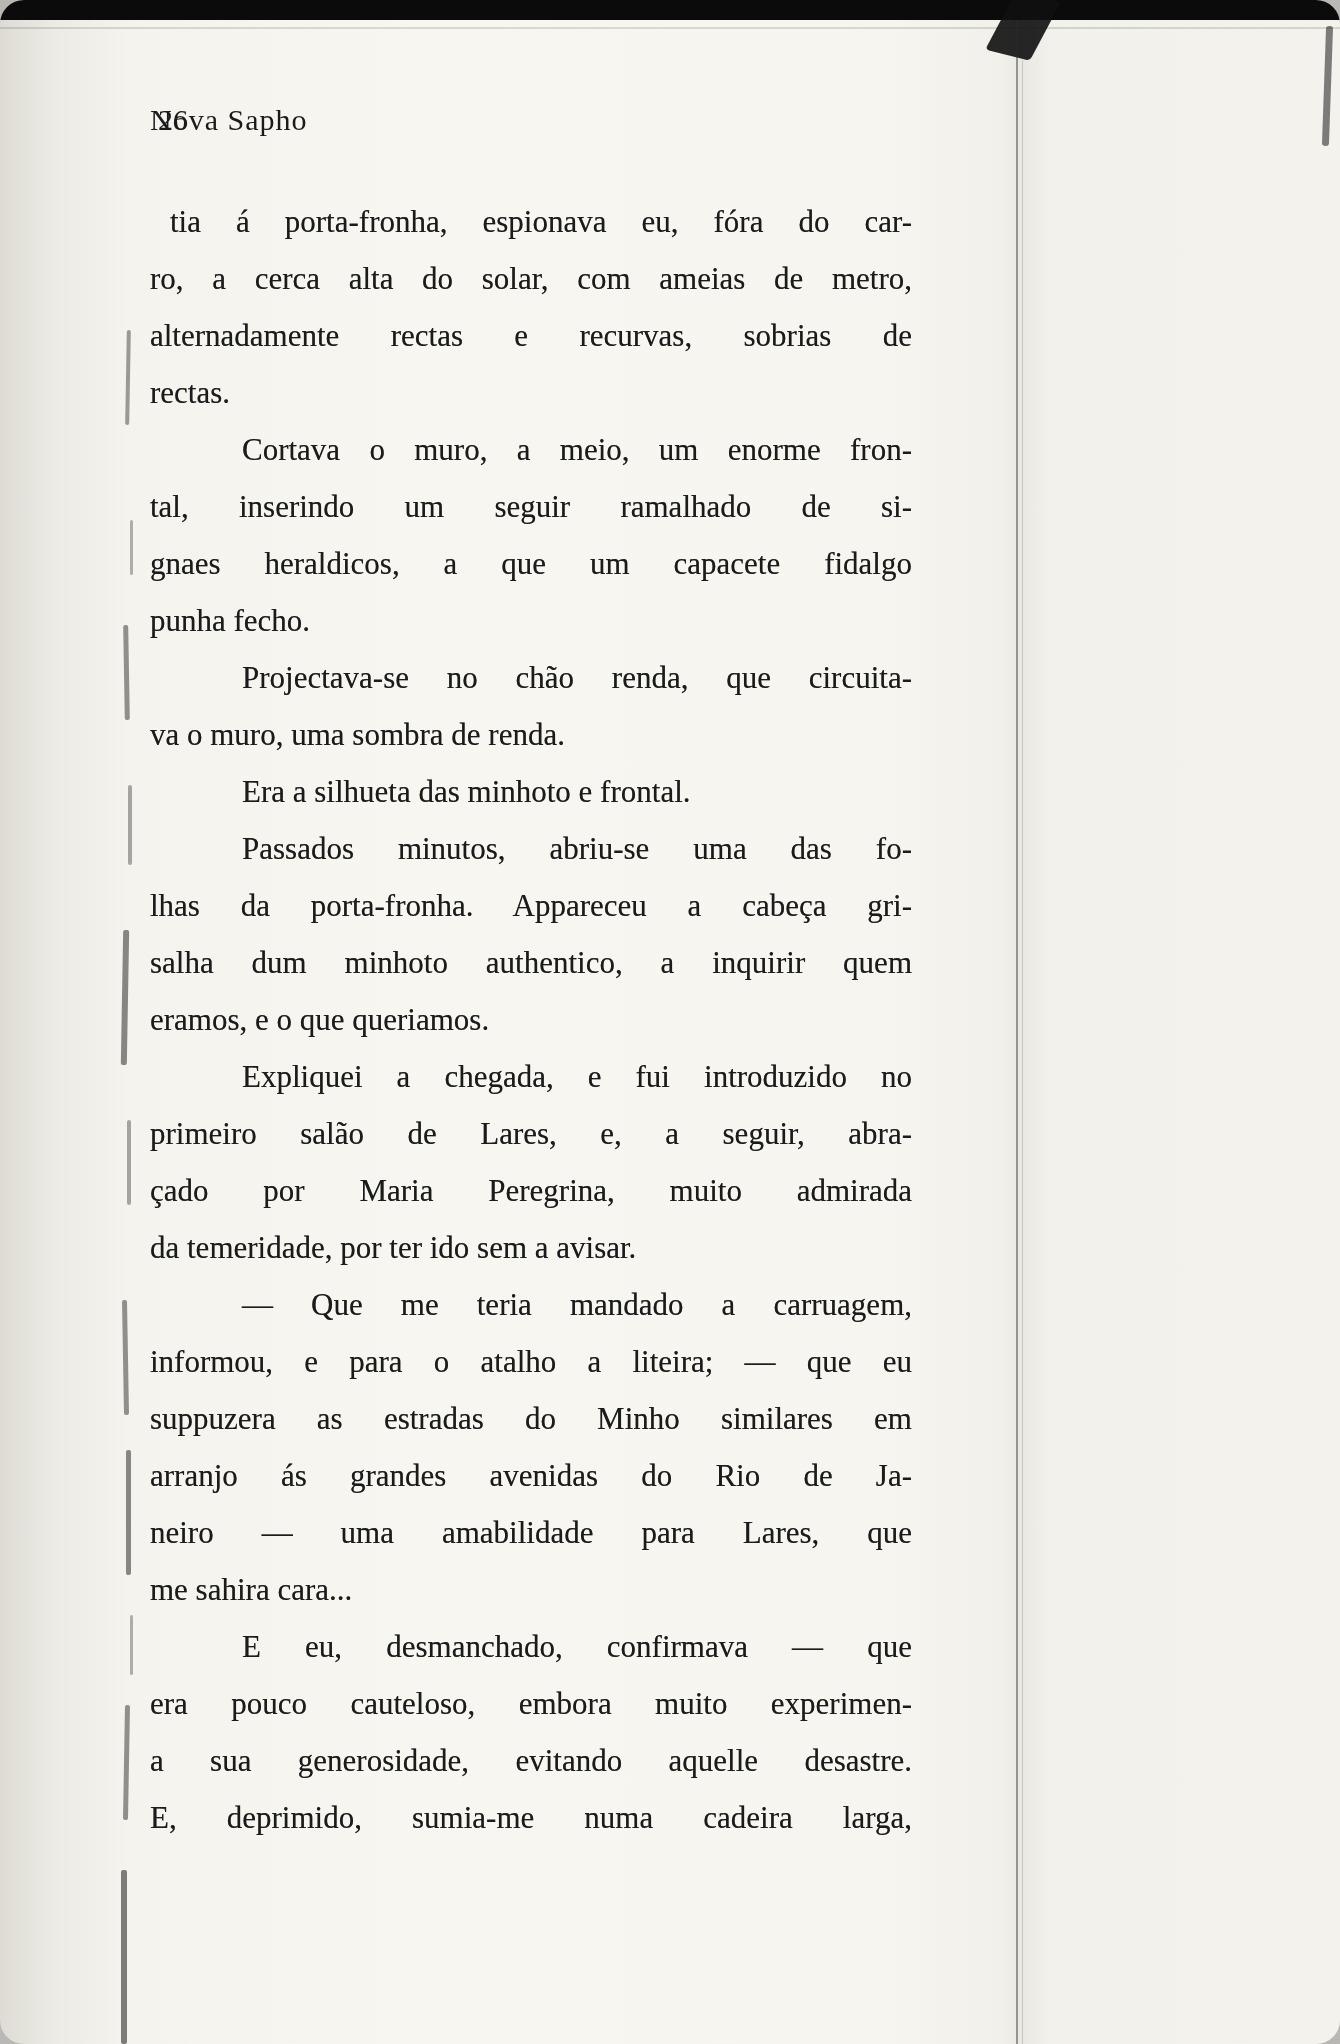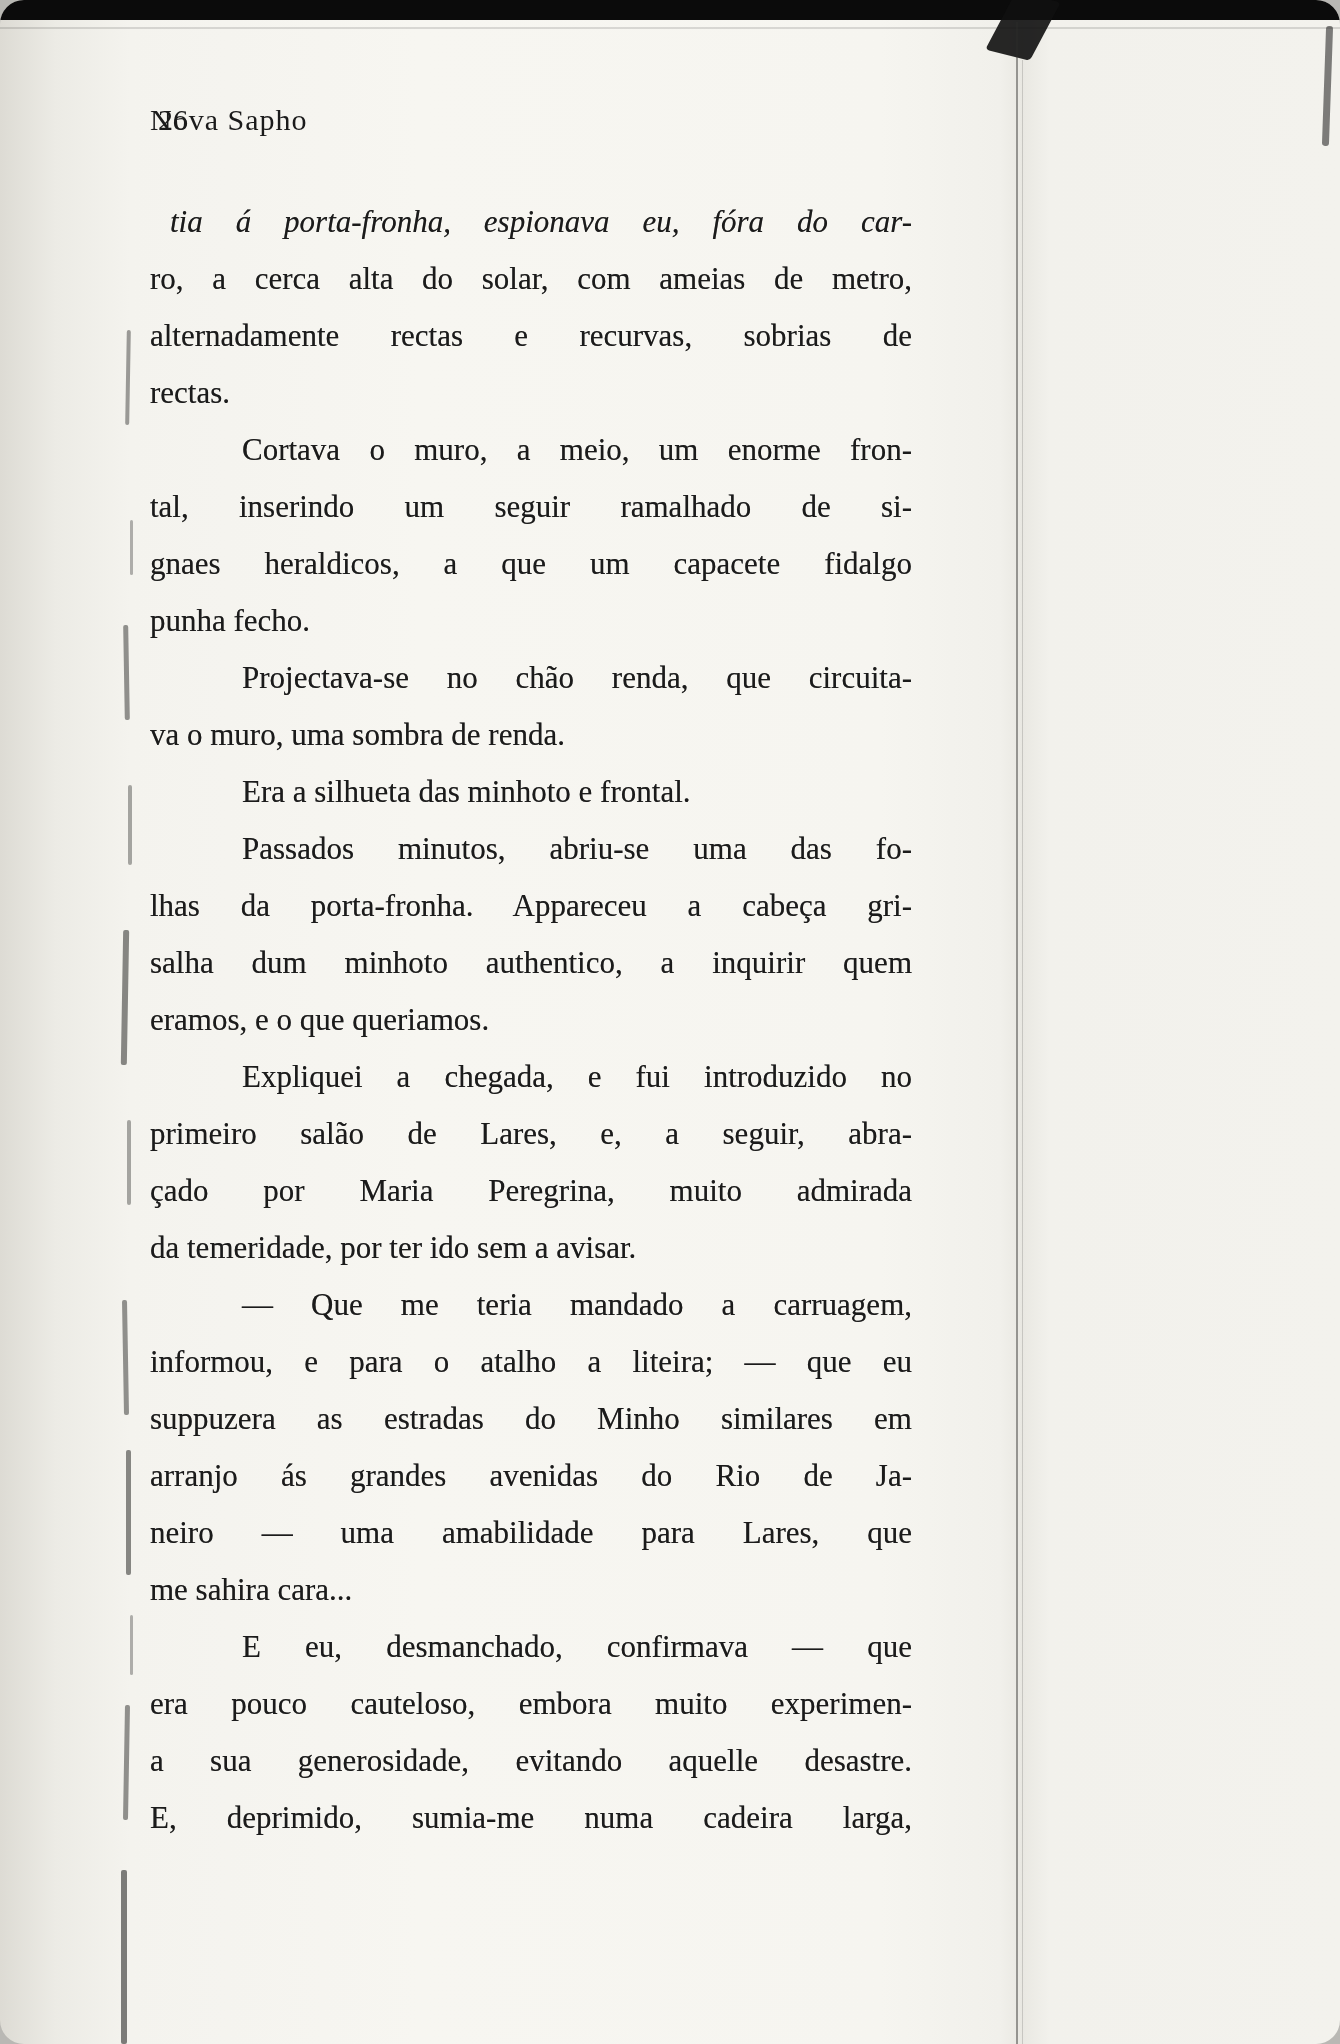--- a/index.html
+++ b/index.html
@@ -79,21 +79,21 @@
   }
   .line {
     text-align: justify;
     text-align-last: left;
     white-space: normal;
     height: 57px;
     overflow: visible;
   }
   .line.just { text-align-last: justify; }
   .line.indent-normal { text-indent: 92px; }
-  .line.indent-small  { text-indent: 20px; font-style: italic; }
+  .line.indent-small  { text-indent: 20px; }
 </style>
 </head>
 <body>
 
 <div class="page">
 
   <div class="top-bar"></div>
   <div class="top-hairline"></div>
   <div class="corner-blotch"></div>
   <div class="fold-line"></div>

